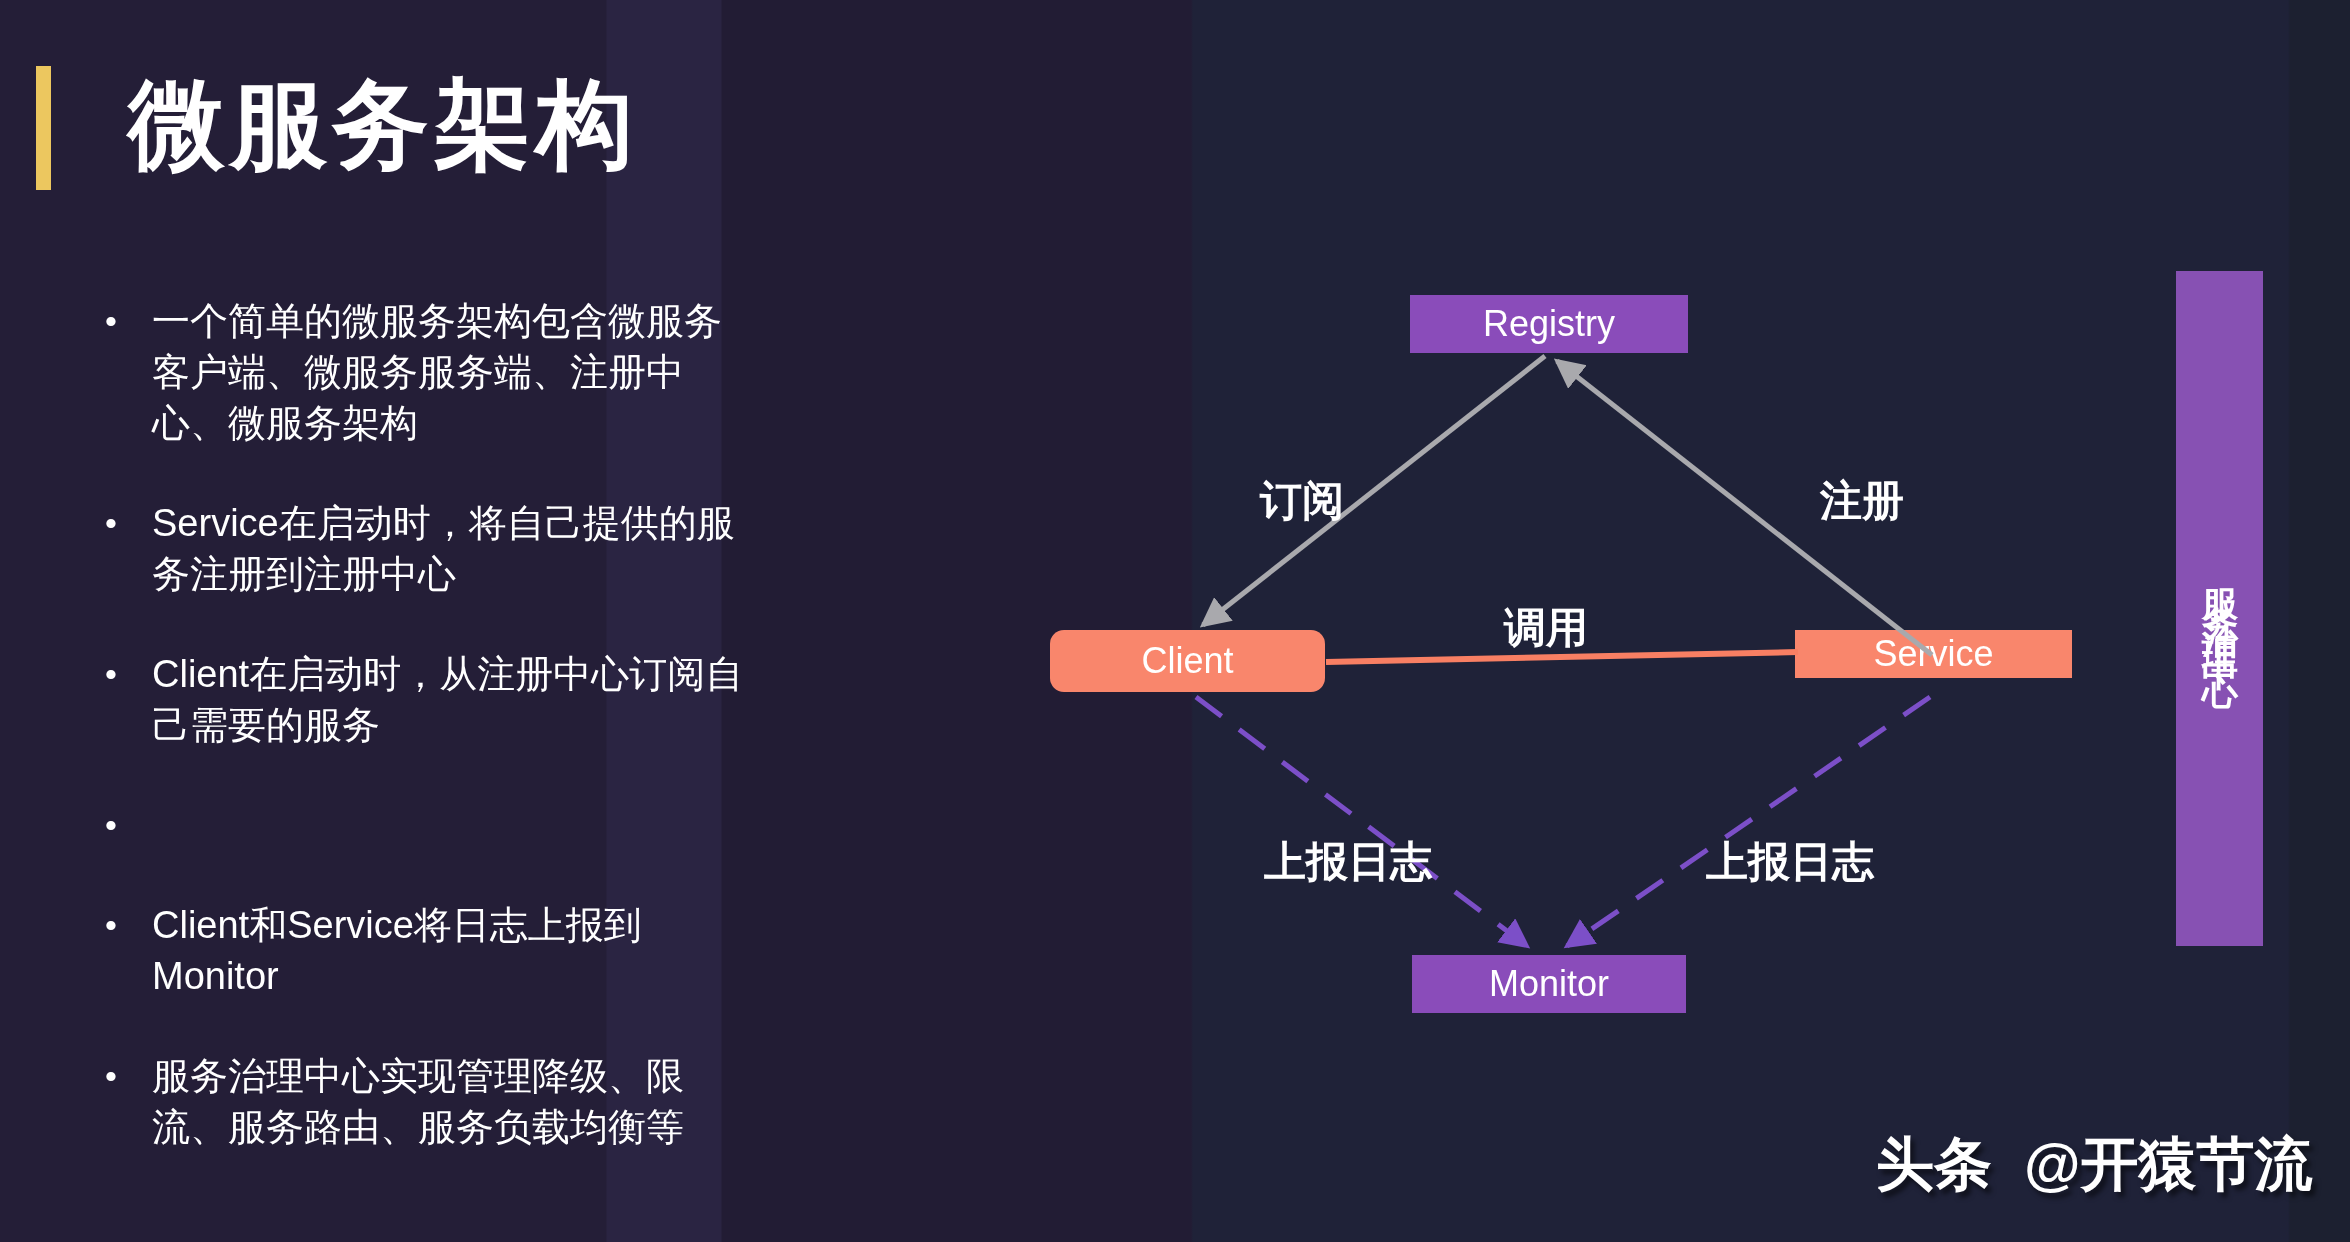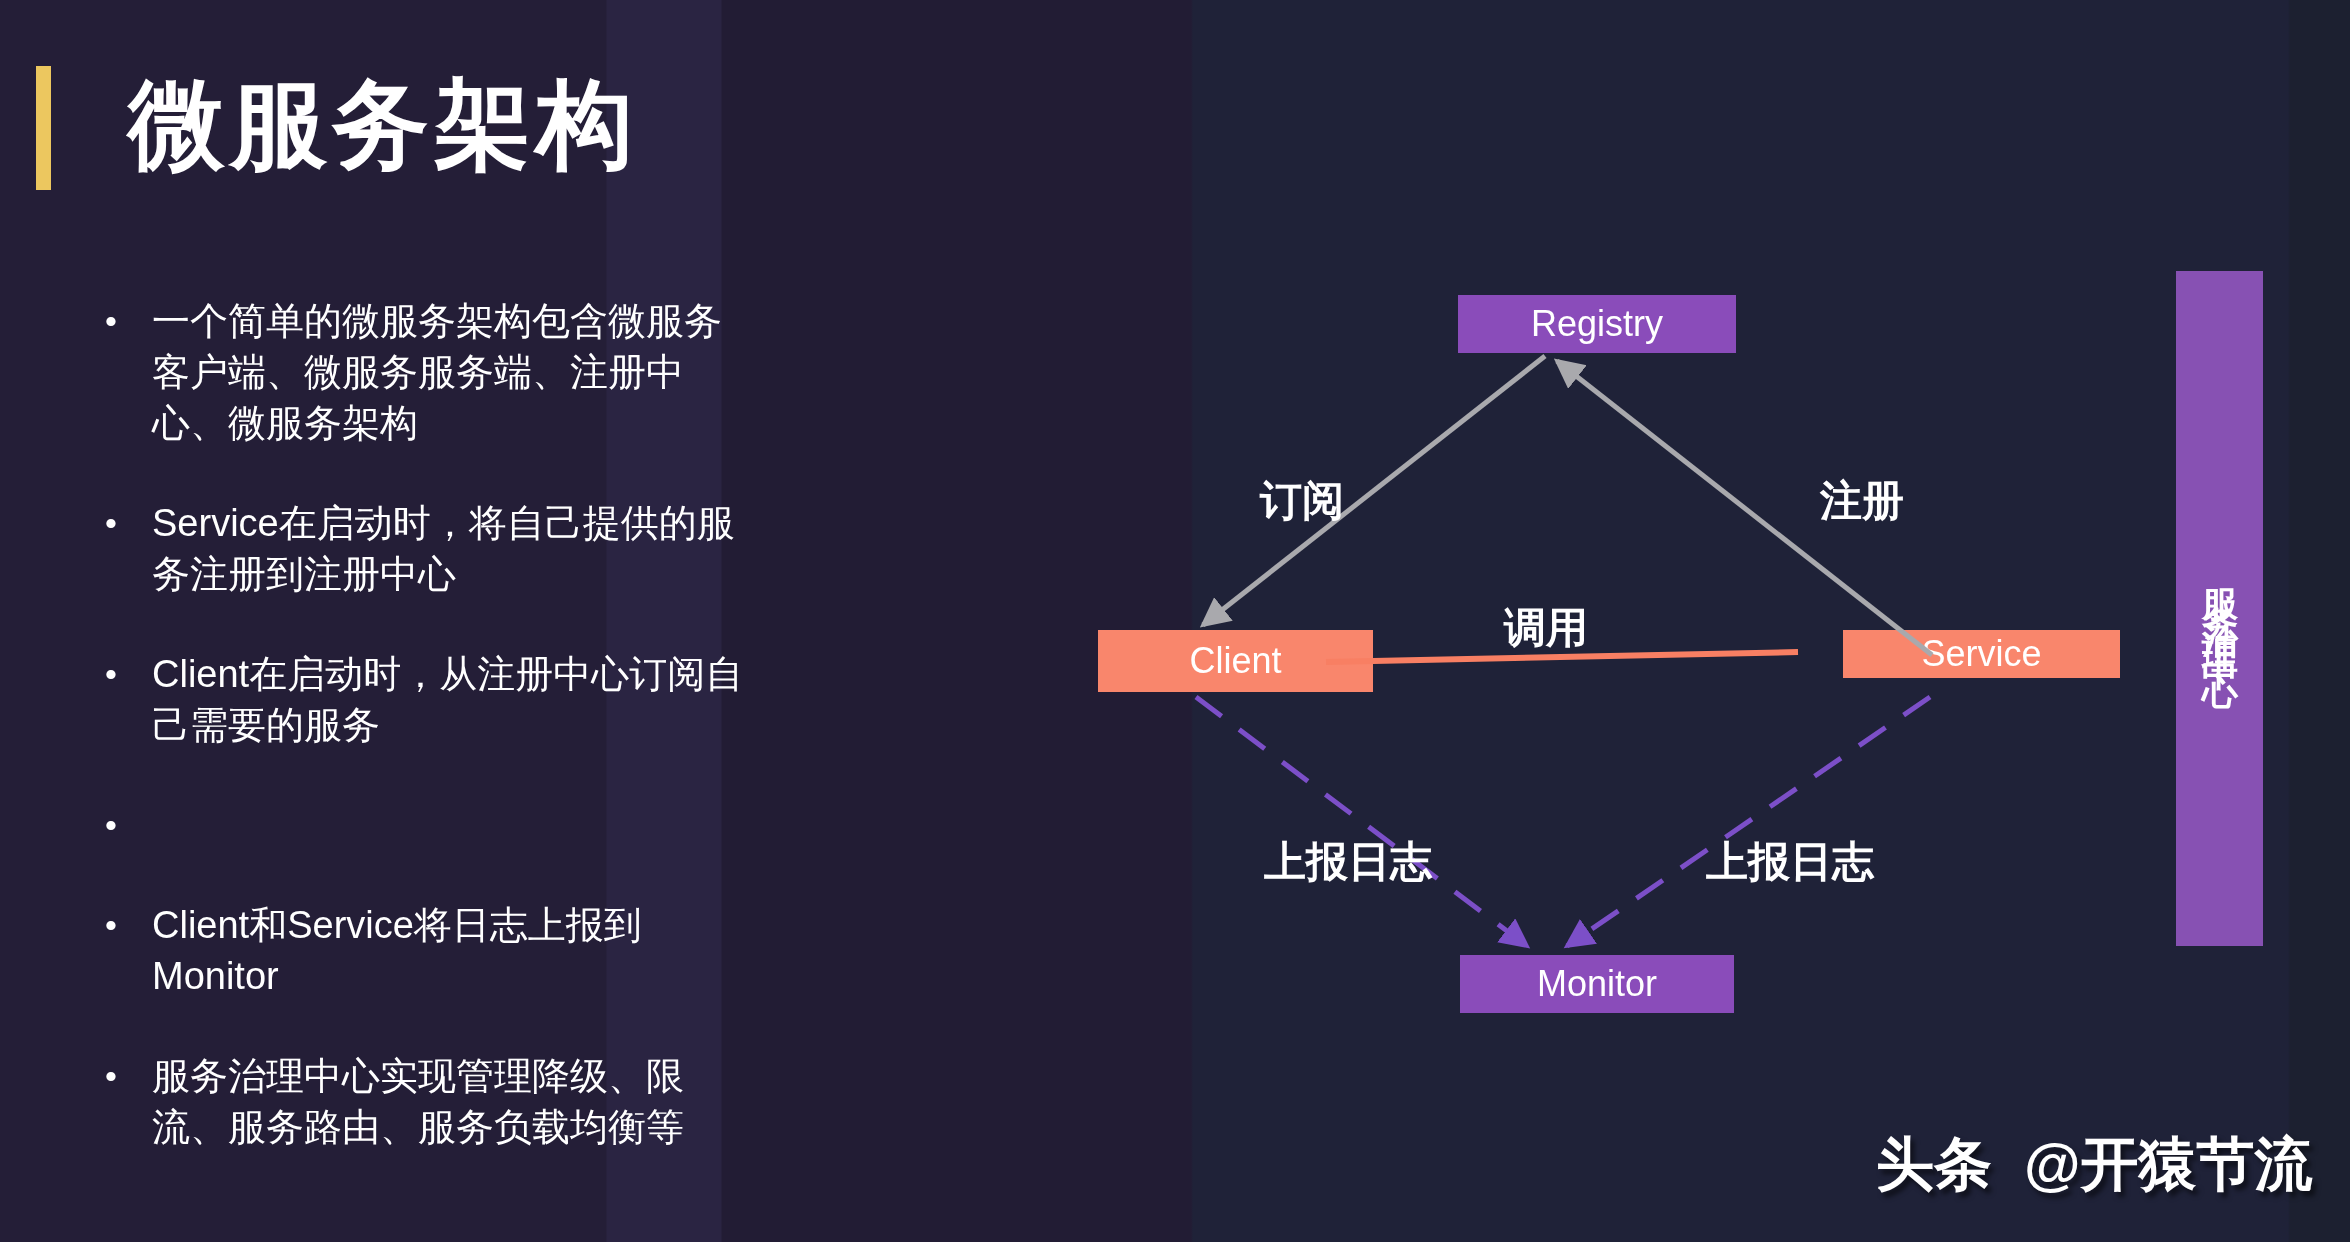--- a/index.html
+++ b/index.html
@@ -21,25 +21,25 @@
       var(--bg-dark) 722px, var(--bg-dark) 1191px,
       var(--bg-right) 1193px, var(--bg-right) 2288px,
       var(--bg-edge) 2290px, var(--bg-edge) 2350px);
   }
   .accent-bar{position:absolute;left:36px;top:66px;width:15px;height:124px;background:var(--accent-yellow);}
   .slide-title{position:absolute;left:128px;top:60px;font-size:97px;font-weight:bold;letter-spacing:5px;line-height:130px;}
   .bullets{position:absolute;left:105px;top:296px;list-style:none;display:flex;flex-direction:column;gap:49px;}
   .bullets li{display:flex;align-items:flex-start;}
   .bullet-dot{width:47px;flex:0 0 47px;font-size:34px;line-height:51px;}
   .bullet-lines{font-size:38px;line-height:51px;white-space:nowrap;}
-  .node{position:absolute;display:flex;align-items:center;justify-content:center;font-size:36px;z-index:1;margin-left:48px;}
+  .node{position:absolute;display:flex;align-items:center;justify-content:center;font-size:36px;z-index:1;}
   .node.purple{background:var(--node-purple);}
   .node.salmon{background:var(--node-salmon);}
   .node-registry{left:1410px;top:295px;width:278px;height:58px;}
-  .node-client{left:1050px;top:630px;width:275px;height:62px;}
+  .node-client{left:1050px;top:630px;width:275px;height:62px;border-radius:14px;}
   .node-service{left:1795px;top:630px;width:277px;height:48px;}
   .node-monitor{left:1412px;top:955px;width:274px;height:58px;}
   .edges-svg{position:absolute;left:0;top:0;z-index:2;pointer-events:none;}
   .edge-subscribe-line,.edge-register-line{stroke:var(--line-gray);stroke-width:5;}
   .edge-invoke-line{stroke:var(--line-salmon);stroke-width:6;}
   .edge-report-line{stroke:var(--line-purple);stroke-width:5;stroke-dasharray:32 22;}
   .mk-gray{fill:var(--line-gray);}
   .mk-purple{fill:var(--line-purple);}
   .edge-label{position:absolute;transform:translate(-50%,-50%);font-size:42px;font-weight:bold;white-space:nowrap;z-index:3;}
   .lbl-subscribe{left:1302px;top:501px;}

